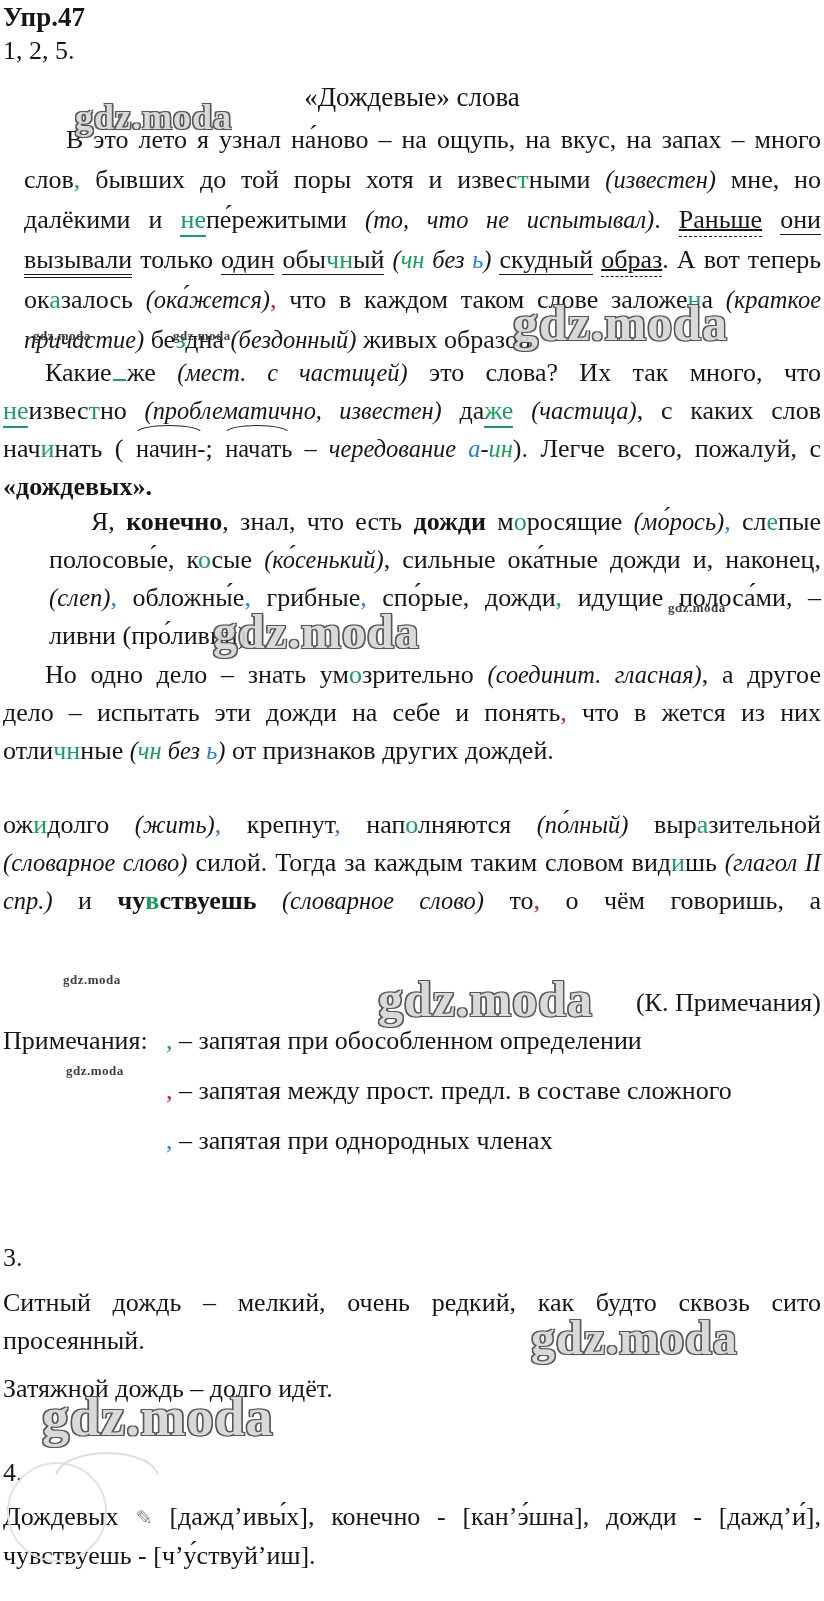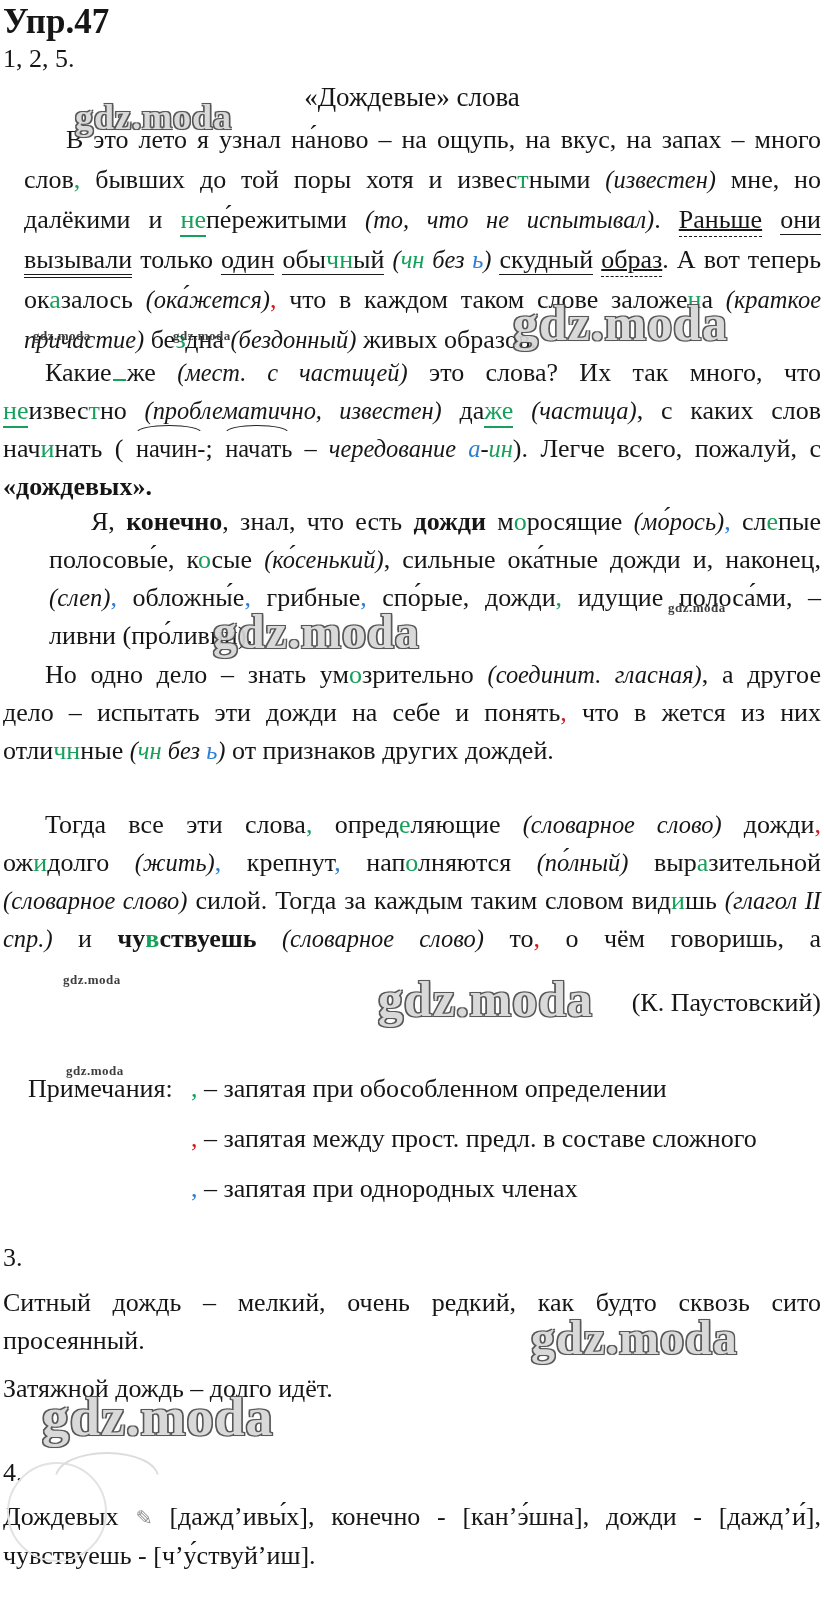--- a/index.html
+++ b/index.html
@@ -7,21 +7,21 @@
         font-family:"Liberation Serif","DejaVu Serif",serif;font-size:26px;color:#161616;}
   .blk{position:absolute;left:3px;right:3px;}
   .lh40 .line{line-height:40px;}
   .lh38 .line{line-height:38px;}
   .lh50 .line{line-height:50px;}
   .line{text-align:justify;text-align-last:justify;white-space:normal;}
   .line.last{text-align-last:left;}
   .line.ind{text-indent:42px;}
   .line.right{text-align:right;text-align-last:right;}
   .line.nind{padding-left:163px;}
-  .hdr-ex{font-weight:700;font-size:35px;}
+  .hdr-ex{font-weight:700;font-size:27px;}
   .hdr-title{text-align:center;font-size:27px;}
   
   .s-i{font-style:italic;font-size:.94em;}
   .s-b{font-weight:700;}
   .s-g{color:var(--green);}
   .s-r{color:var(--red);}
   .s-bl{color:var(--blue);}
   .s-gu{color:var(--green);border-bottom:2.2px solid var(--green);padding-bottom:1px;}
   .s-u1{border-bottom:1.7px solid #1a1a1a;}
   .s-u2{border-bottom:4.5px double #1a1a1a;}
@@ -39,21 +39,21 @@
   .wm-small{position:absolute;font:700 13px "Liberation Serif",serif;color:#3d3d3d;letter-spacing:.5px;white-space:nowrap;}
   .faint-circle{position:absolute;left:7px;top:1462px;width:96px;height:96px;border:2px solid #e2e2e2;border-radius:50%;}
   .faint-arc{position:absolute;left:55px;top:1452px;width:100px;height:46px;border:2px solid #dcdcdc;border-radius:50%;clip-path:inset(0 0 55% 0);}
 </style>
 </head>
 <body>
 
 <div class="page">
 
   <div class="blk hdr-ex" style="top:2px;">Упр.47</div>
-  <div class="blk" style="top:44px;">1, 2, 5.</div>
+  <div class="blk" style="top:36px;">1, 2, 5.</div>
   <div class="blk hdr-title" style="top:82px;">«Дождевые» слова</div>
 
   <div class="blk lh40" style="top:120px;margin-left:21px;">
       <div class="line ind"><span>В это лето я узнал на́ново – на ощупь, на вкус, на запах – много</span></div>
       <div class="line"><span>слов</span><span class="s-g">,</span><span> бывших до той поры хотя и извес</span><span class="s-g">т</span><span>ными </span><span class="s-i">(известен)</span><span> мне, но</span></div>
       <div class="line"><span>далёкими и </span><span class="s-gu">не</span><span>пе́режитыми </span><span class="s-i">(то, что не испытывал)</span><span>. </span><span class="s-udd">Раньше</span><span> </span><span class="s-u1">они</span></div>
       <div class="line"><span class="s-u2">вызывали</span><span> только </span><span class="s-u1">один</span><span> </span><span class="s-u1">обы</span><span class="s-u1 s-g">чн</span><span class="s-u1">ый</span><span> </span><span class="s-i">(</span><span class="s-i s-g">чн</span><span class="s-i"> без </span><span class="s-i s-bl">ь</span><span class="s-i">)</span><span> </span><span class="s-u1">скудный</span><span> </span><span class="s-udd">образ</span><span>. А вот теперь</span></div>
       <div class="line"><span>ок</span><span class="s-g">а</span><span>залось </span><span class="s-i">(ока́жется)</span><span class="s-r">,</span><span> что в каждом таком слове заложе</span><span class="s-g">н</span><span>а </span><span class="s-i">(краткое</span></div>
       <div class="line last"><span class="s-i">причастие)</span><span> бе</span><span class="s-g">з</span><span>дна </span><span class="s-i">(бездонный)</span><span> живых образов.</span></div>
     </div>
@@ -68,31 +68,30 @@
       <div class="line"><span>полосовы́е, к</span><span class="s-g">о</span><span>сые </span><span class="s-i">(ко́сенький)</span><span>, сильные ока́тные дожди и, наконец,</span></div>
       <div class="line"><span class="s-i">(слеп)</span><span class="s-bl">,</span><span> обложны́е</span><span class="s-bl">,</span><span> грибные</span><span class="s-bl">,</span><span> спо́рые, дожди</span><span class="s-g">,</span><span> идущие полоса́ми, –</span></div>
       <div class="line last"><span>ливни (про́ливни).</span></div>
     </div>
   <div class="blk lh38" style="top:656px;">
       <div class="line ind"><span>Но одно дело – знать ум</span><span class="s-g">о</span><span>зрительно </span><span class="s-i">(соединит. гласная)</span><span>, а другое</span></div>
       <div class="line"><span>дело – испытать эти дожди на себе и понять</span><span class="s-r">,</span><span> что в жется из них</span></div>
       <div class="line last"><span>отли</span><span class="s-g">чн</span><span>ные </span><span class="s-i">(</span><span class="s-i s-g">чн</span><span class="s-i"> без </span><span class="s-i s-bl">ь</span><span class="s-i">)</span><span> от признаков других дождей.</span></div>
     </div>
   <div class="blk lh38" style="top:806px;">
-      <div class="line ind"><span>Тогда все эти слова</span><span class="s-g">,</span><span> опред</span><span class="s-g">е</span><span>ляющие </span><span class="s-i">(словарное слово)</span><span> дожди</span><span class="s-r">,</span></div>
       <div class="line"><span>ож</span><span class="s-g">и</span><span>долго </span><span class="s-i">(жить)</span><span class="s-bl">,</span><span> крепнут</span><span class="s-bl">,</span><span> нап</span><span class="s-g">о</span><span>лняются </span><span class="s-i">(по́лный)</span><span> выр</span><span class="s-g">а</span><span>зительной</span></div>
       <div class="line"><span class="s-i">(словарное слово)</span><span> силой. Тогда за каждым таким словом вид</span><span class="s-g">и</span><span>шь </span><span class="s-i">(глагол II</span></div>
       <div class="line"><span class="s-i">спр.)</span><span> и </span><span class="s-b">чу</span><span class="s-b s-g">в</span><span class="s-b">ствуешь</span><span> </span><span class="s-i">(словарное слово)</span><span> то</span><span class="s-r">,</span><span> о чём говоришь, а</span></div>
     </div>
 
   <div class="blk lh38" style="top:984px;">
-      <div class="line right"><span>(К. Паустовский)</span></div>
+      <div class="line right"><span>(К. Примечания)</span></div>
     </div>
 
-  <div class="blk lh50" style="top:1064px;margin-left:25px;">
+  <div class="blk lh50" style="top:1016px;">
       <div class="line last"><span class="s-lbl">Примечания:</span><span class="s-g">,</span><span> – запятая при обособленном определении</span></div>
       <div class="line nind last"><span class="s-r">,</span><span> – запятая между прост. предл. в составе сложного</span></div>
       <div class="line nind last"><span class="s-bl">,</span><span> – запятая при однородных членах</span></div>
     </div>
 
   <div class="blk" style="top:1243px;">3.</div>
   <div class="blk lh38" style="top:1284px;">
       <div class="line"><span>Ситный дождь – мелкий, очень редкий, как будто сквозь сито</span></div>
       <div class="line last"><span>просеянный.</span></div>
     </div>

